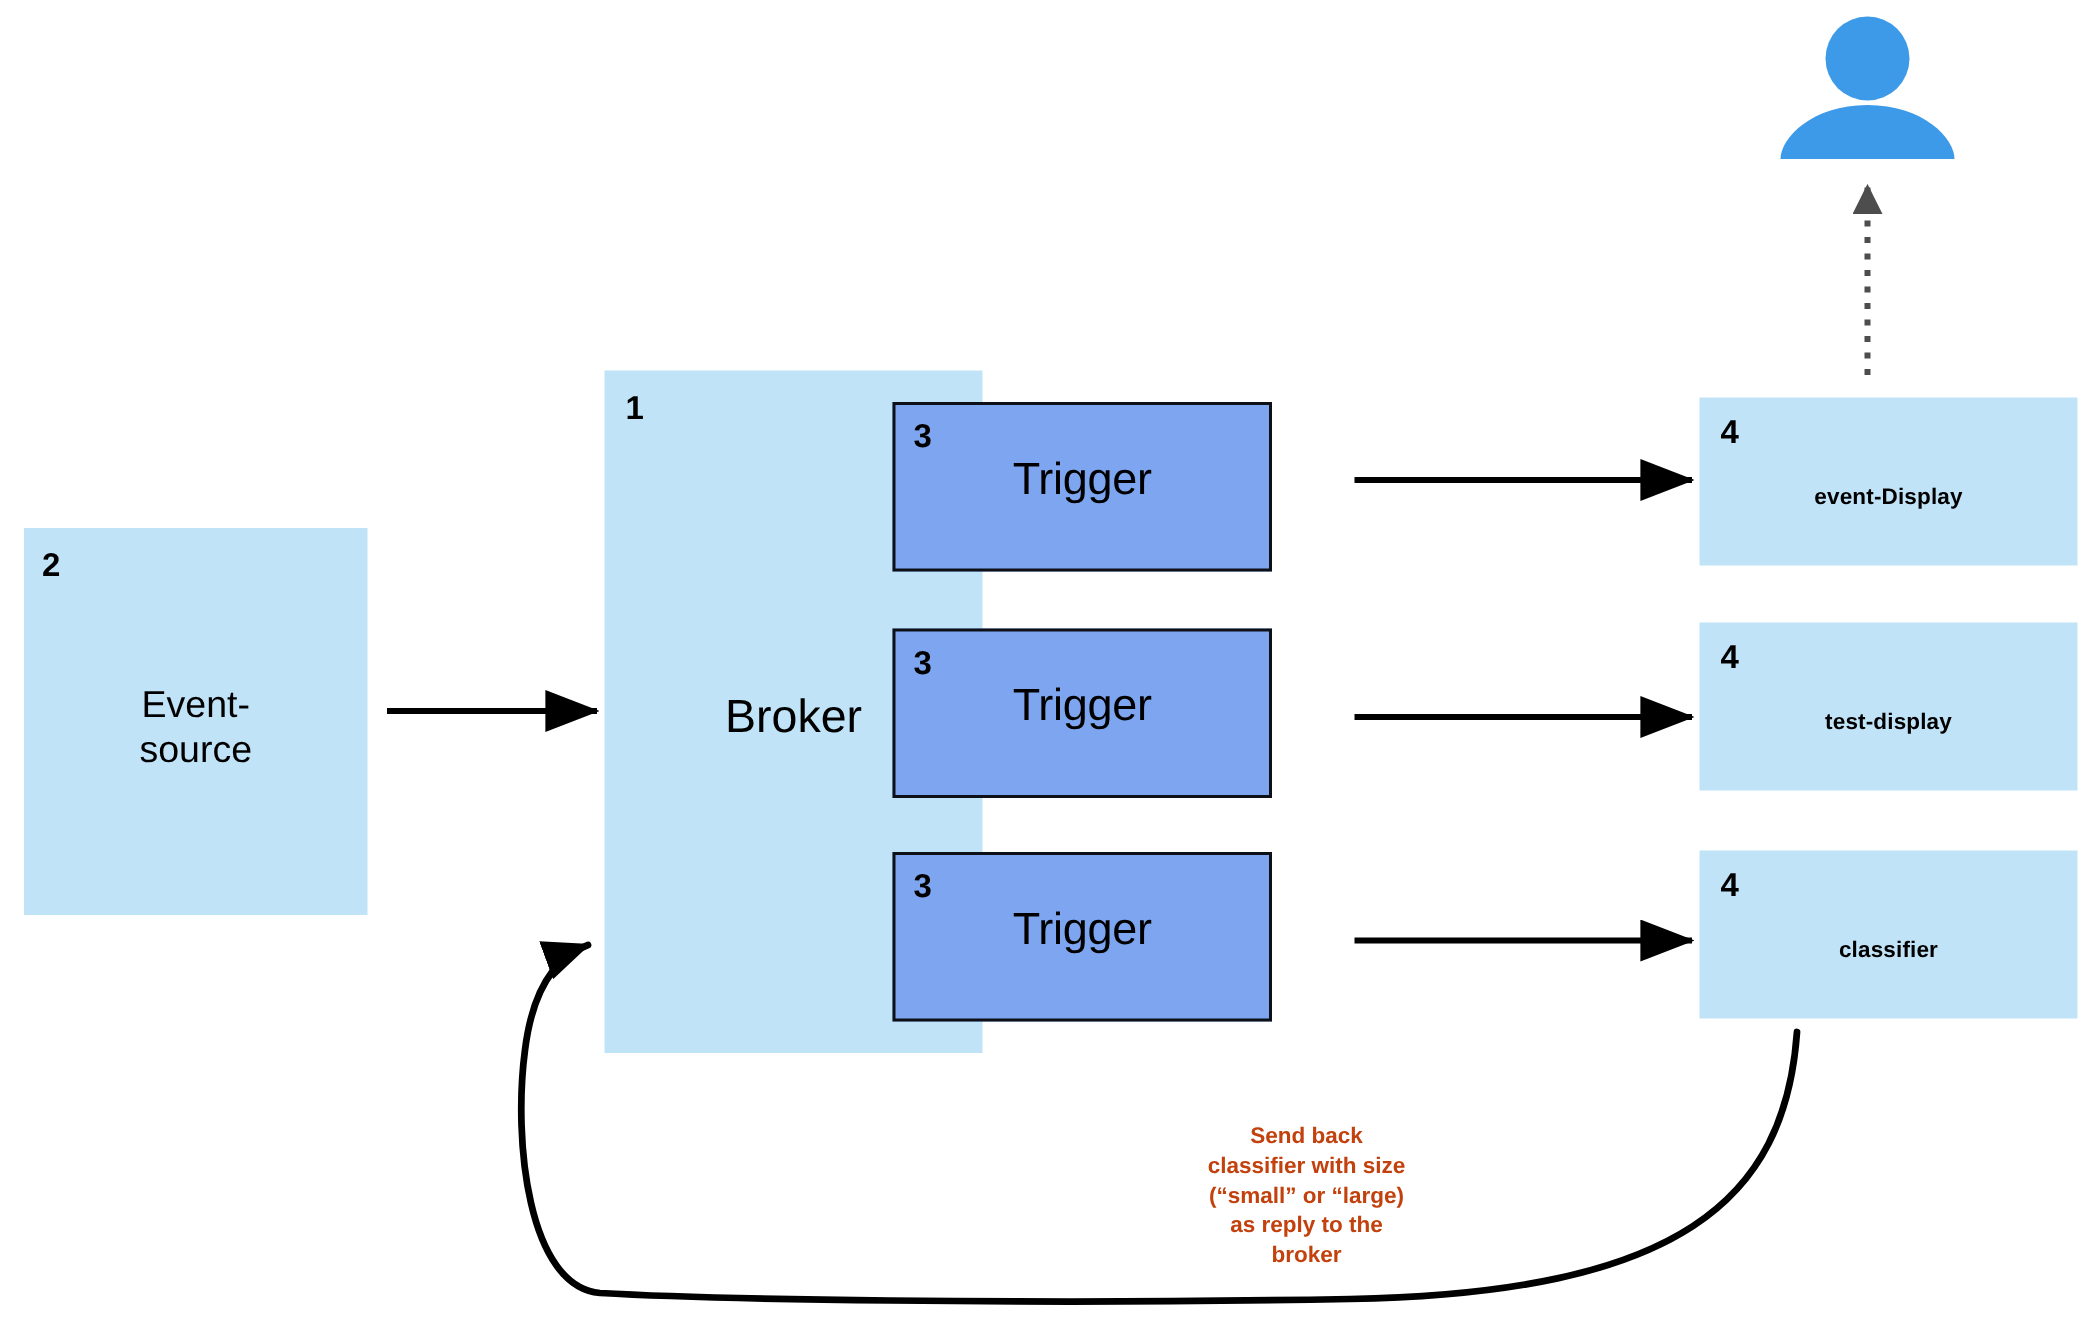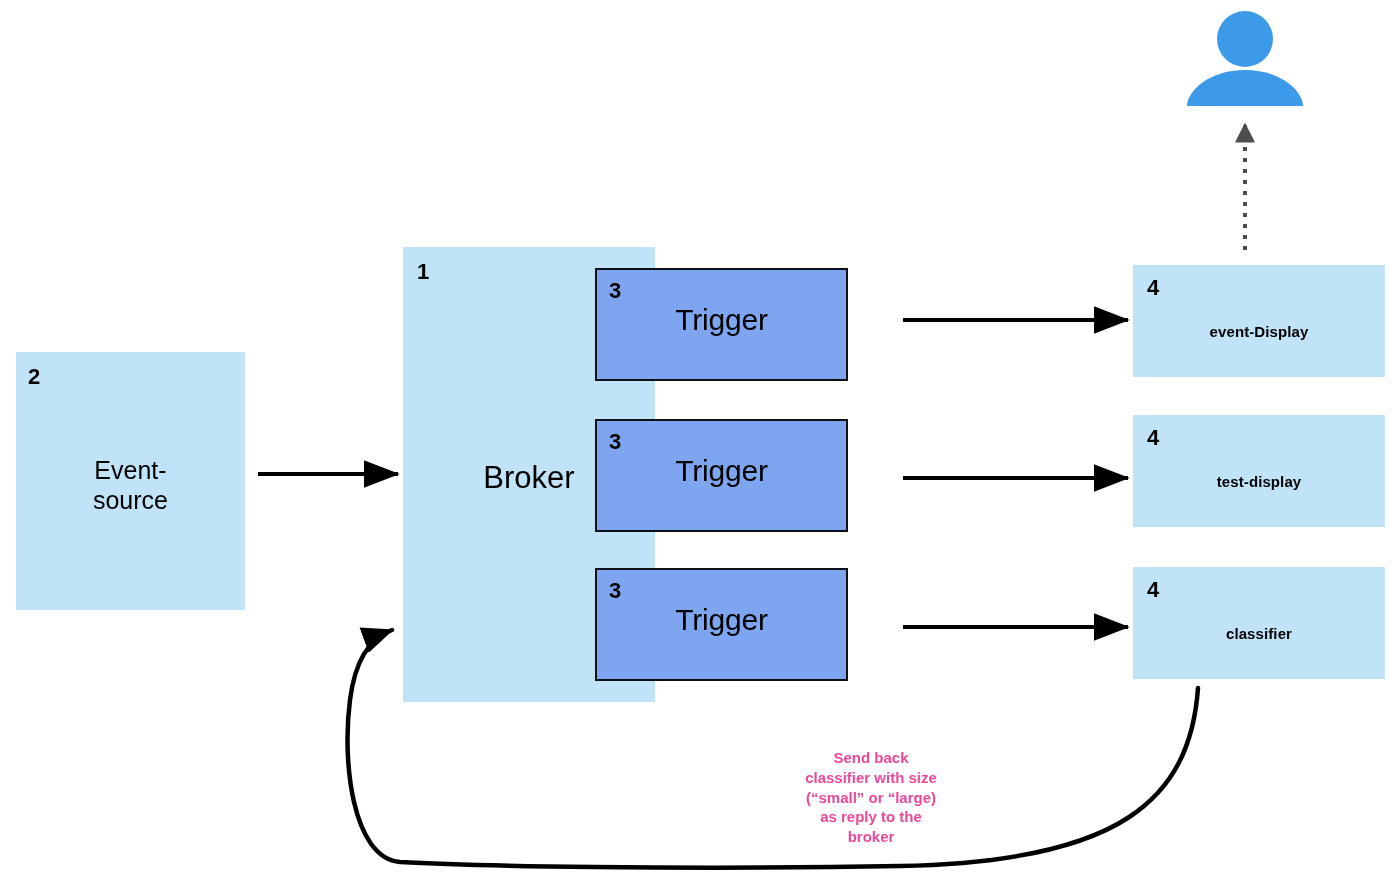--- a/index.html
+++ b/index.html
@@ -95,21 +95,21 @@
   
   #reply-caption {
     position: absolute;
     left: 760px;
     top: 748px;
     width: 222px;
     text-align: center;
     font-size: 15px;
     font-weight: bold;
     line-height: 1.32;
-    color: #ec4899;
+    color: #c2410c;
     white-space: pre-line;
   }
 </style>
 </head>
 <body>
 
 <div id="canvas">
 
   <svg id="overlay" viewBox="0 0 1400 896" xmlns="http://www.w3.org/2000/svg">
     <defs>

